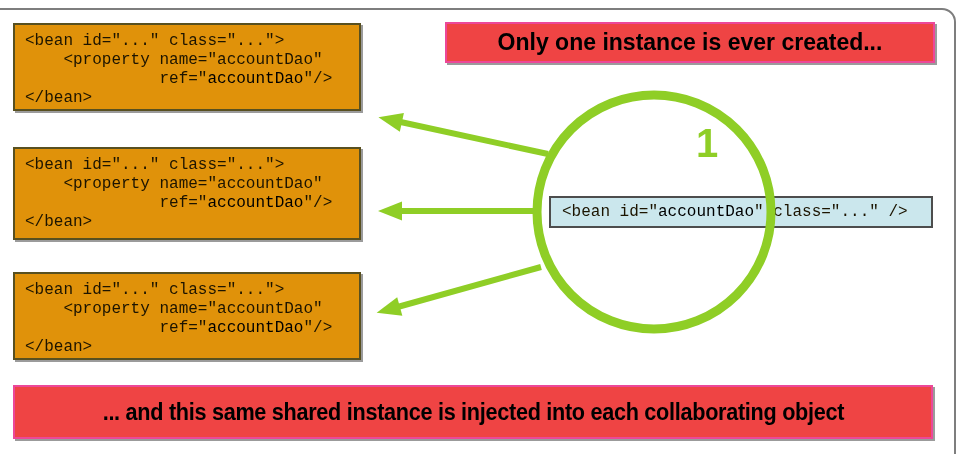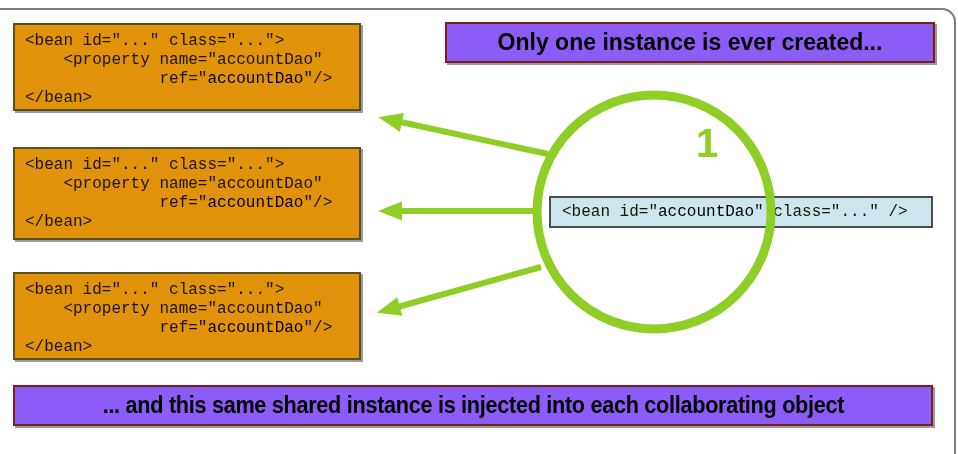--- a/index.html
+++ b/index.html
@@ -18,27 +18,27 @@
   .code-box.b1{top:23px;height:88px;}
   .code-box.b2{top:147px;height:93px;}
   .code-box.b3{top:272px;height:88px;}
   .code{
     margin:0;padding:7px 0 0 10px;
     font-family:"Liberation Mono","DejaVu Sans Mono",monospace;
     font-size:16px;line-height:19px;color:#1c1400;
   }
   .code .b, .mono .b{font-weight:normal;color:#000;}
   .caption-box{
-    position:absolute;box-sizing:border-box;background:#8b5cf6;
-    border:2px solid #7f1d1d;box-shadow:2px 2px 0 #9b9b9b;
+    position:absolute;box-sizing:border-box;background:#ef4444;
+    border:2px solid #ec4899;box-shadow:2px 2px 0 #9b9b9b;
     display:flex;align-items:center;justify-content:center;
     font-weight:bold;color:#000;
   }
   .title-box{left:445px;top:22px;width:490px;height:41px;font-size:23px;}
-  .bottom-box{left:13px;top:385px;width:920px;height:41px;font-size:23px;}
+  .bottom-box{left:13px;top:385px;width:920px;height:54px;font-size:23px;}
   .condensed{display:inline-block;transform:scaleX(0.94);transform-origin:center;
     letter-spacing:-0.3px;white-space:nowrap;}
   .singleton-box{
     position:absolute;left:549px;top:196px;width:384px;height:32px;
     box-sizing:border-box;background:#cbe7ed;border:2px solid #4d4d4d;
     display:flex;align-items:center;padding-left:11px;
   }
   .mono{
     font-family:"Liberation Mono","DejaVu Sans Mono",monospace;
     font-size:16px;color:#1c1400;white-space:pre;

